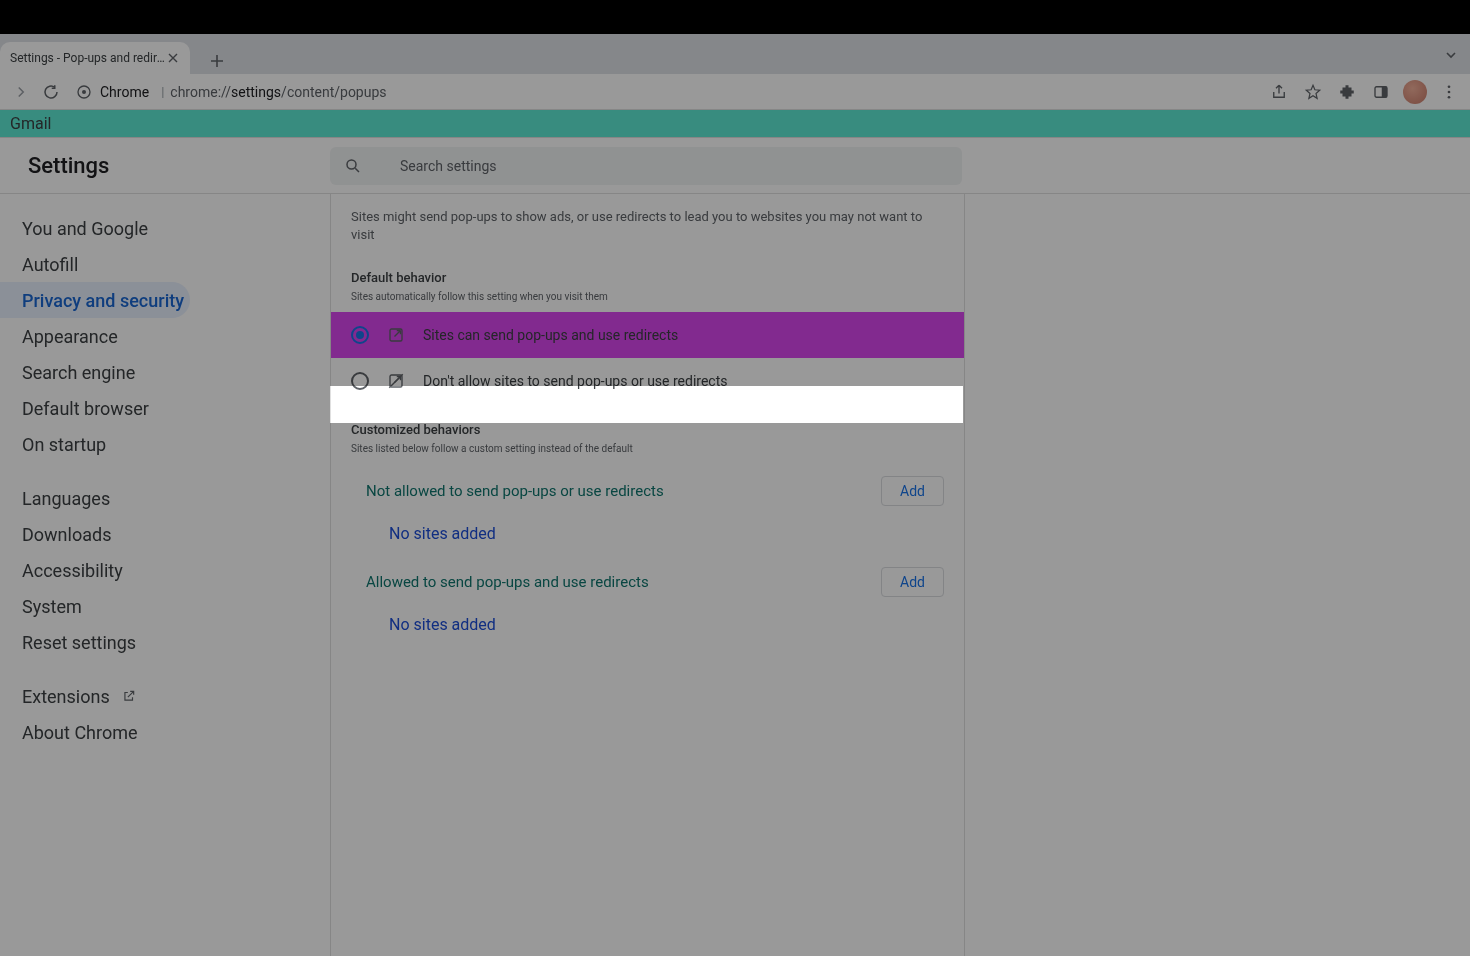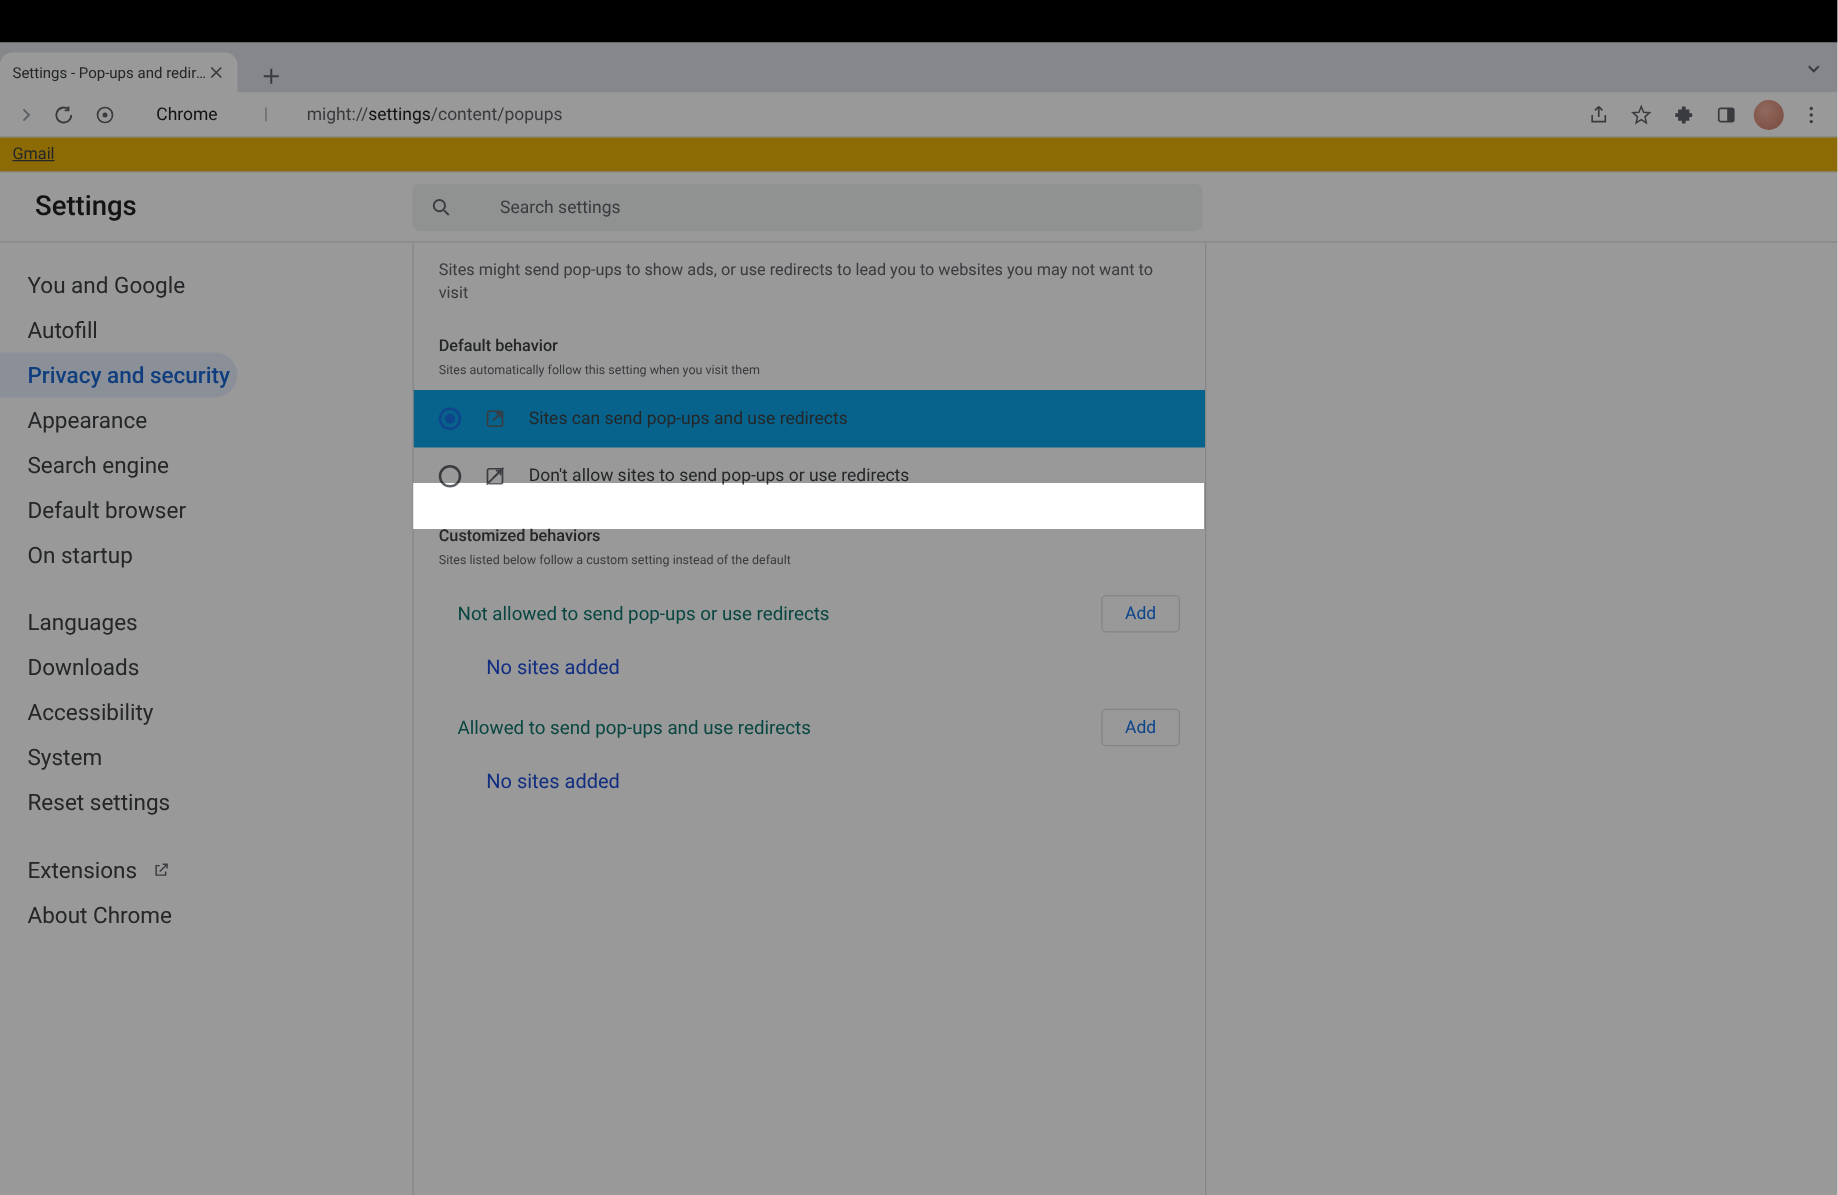--- a/index.html
+++ b/index.html
@@ -13,30 +13,30 @@
   .tabstrip { position:absolute; top:34px; left:0; right:0; height:40px; background:#dee1e6; }
   .tab { position:absolute; top:8px; left:0; width:190px; height:32px; background:#fff; border-radius:10px 10px 0 0; display:flex; align-items:center; padding:0 10px; font-size:12px; color:#3c4043; }
   .tab .ttext { flex:1; overflow:hidden; white-space:nowrap; text-overflow:ellipsis; }
   .tab .tclose { width:14px; height:14px; color:#5f6368; display:flex; align-items:center; justify-content:center; cursor:pointer; }
   .newtab { position:absolute; top:12px; left:202px; width:28px; height:28px; display:flex; align-items:center; justify-content:center; color:#5f6368; border-radius:50%; }
   .tabstrip .tab-chevron { position:absolute; right:12px; top:14px; color:#5f6368; }
 
   
   .addrrow { position:absolute; top:74px; left:0; right:0; height:36px; background:#fff; border-bottom:1px solid #e0e0e0; display:flex; align-items:center; padding:0 6px; }
   .icon-btn { width:30px; height:30px; display:flex; align-items:center; justify-content:center; color:#5f6368; border-radius:50%; }
-  .urlbox { flex:1; height:28px; display:flex; align-items:center; padding:0 10px; font-size:13px; color:#3c4043; border-radius:14px;gap:25px; }
+  .urlbox { flex:1; height:28px; display:flex; align-items:center; padding:0 10px; font-size:13px; color:#3c4043; border-radius:14px; }
   .urlbox .chromeword { font-size:14px; color:#202124; margin-right:6px; }
   .urlbox .divider { color:#9aa0a6; margin:0 6px; }
   .urlbox .urlpath { color:#5f6368; font-size:14px; }
   .urlbox .urlpath b { color:#202124; font-weight:normal; }
   .right-icons { display:flex; align-items:center; gap:4px; }
   .avatar { width:24px; height:24px; border-radius:50%; background: radial-gradient(circle at 40% 35%, #f2b09a, #c97b6a); }
 
   
-  .bmbar { position:absolute; top:110px; left:0; right:0; height:28px; background:#eab308; border-bottom:1px solid #e0e0e0; display:flex; align-items:center; padding:0 4px; font-size:13px; color:#3c4043;text-decoration:underline; }
+  .bmbar { position:absolute; top:110px; left:0; right:0; height:28px; background:#5eead4; border-bottom:1px solid #e0e0e0; display:flex; align-items:center; padding:0 4px; font-size:16px; color:#3c4043; }
   .bm-item { padding:2px 6px; border-radius:4px; }
 
   
   .app { position:absolute; top:138px; left:0; right:0; bottom:0; background:#fff; }
 
   .app-header { position:absolute; top:0; left:0; right:0; height:56px; display:flex; align-items:center; border-bottom:1px solid #e0e0e0; }
   .app-title { font-size:22px; font-weight:500; color:#202124; margin-left:28px; }
   .search-settings { position:absolute; left:330px; width:632px; height:38px; background:#f1f3f4; border-radius:6px; display:flex; align-items:center; padding:0 14px; color:#5f6368; font-size:14px;gap:24px; }
   .search-settings .sicon { margin-right:14px; display:flex; }
 
@@ -59,21 +59,21 @@
   .section-sub { font-size:10px; color:#5f6368; padding:4px 20px 10px 20px; }
 
   .radio-row { display:flex; align-items:center; height:46px; padding:0 20px; gap:18px; font-size:14px; color:#3c4043; }
   .radio-outer { width:18px; height:18px; border:2px solid #5f6368; border-radius:50%; display:flex; align-items:center; justify-content:center; flex:0 0 18px; }
   .radio-row.selected .radio-outer { border-color:#1a73e8; }
   .radio-inner { width:8px; height:8px; border-radius:50%; background:#1a73e8; display:none; }
   .radio-row.selected .radio-inner { display:block; }
   .radio-icon { display:flex; color:#5f6368; }
 
   
-  #hole { background:#0ea5e9; }
+  #hole { background:#d946ef; }
 
   .list-row { display:flex; align-items:center; justify-content:space-between; padding:12px 20px 0 20px; }
   .list-row .lbl { font-size:15px; color:#0f766e;margin-left:15px; }
   .add-btn { font-size:14px; color:#1a73e8; background:#fff; border:1px solid #dadce0; border-radius:4px; padding:6px 18px; cursor:pointer; }
   .empty { font-size:16px; color:#1d4ed8; padding:18px 20px 12px 58px; }
   
   .dim {
     position:absolute;
     top:386px; left:330px; width:633px; height:37px;
     box-shadow: 0 0 0 5000px rgba(0,0,0,0.40);
@@ -123,21 +123,21 @@
   </div>
   <div class="urlbox">
     <span style="margin-right:8px;">
       <svg width="16" height="16" viewBox="0 0 24 24">
           <circle cx="12" cy="12" r="9" fill="none" stroke="#5f6368" stroke-width="2"></circle>
           <circle cx="12" cy="12" r="3" fill="#5f6368"></circle>
         </svg>
     </span>
     <span class="chromeword">Chrome</span>
     <span class="divider">|</span>
-    <span class="urlpath"><span>might://</span><b>settings</b><span>/content/popups</span></span>
+    <span class="urlpath"><span>chrome://</span><b>settings</b><span>/content/popups</span></span>
   </div>
   <div class="right-icons">
     <div class="icon-btn">
       <svg width="18" height="18" viewBox="0 0 24 24">
           <path d="M12 3 L12 14 M12 3 L8 7 M12 3 L16 7" stroke="#5f6368" stroke-width="1.8" fill="none"></path>
           <path d="M5 12 V19 H19 V12" stroke="#5f6368" stroke-width="1.8" fill="none"></path>
         </svg>
     </div>
     <div class="icon-btn">
       <svg width="18" height="18" viewBox="0 0 24 24">

